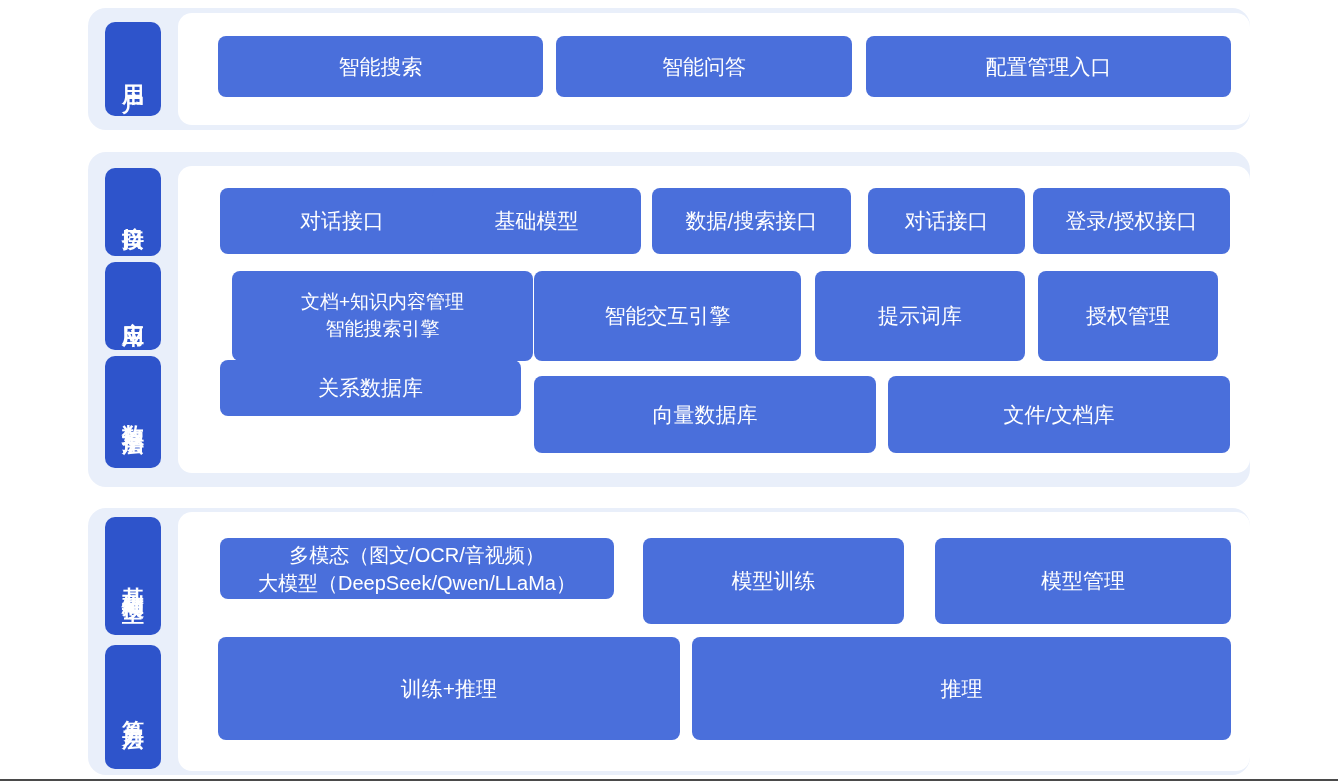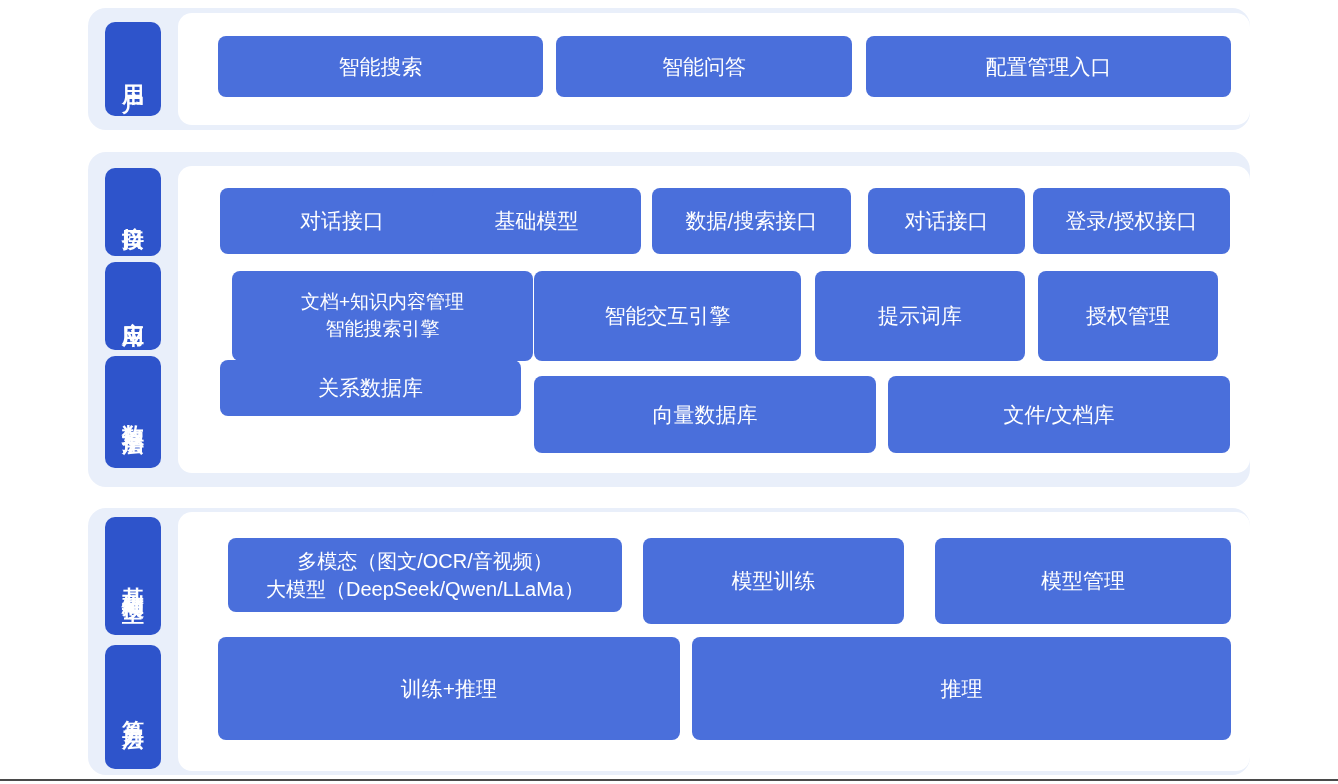--- a/index.html
+++ b/index.html
@@ -88,21 +88,21 @@
 
 <div class="blk" style="left:220px;top:360px;width:301px;height:56px">关系数据库</div>
 <div class="blk" style="left:534px;top:376px;width:342px;height:77px">向量数据库</div>
 <div class="blk" style="left:888px;top:376px;width:342px;height:77px">文件/文档库</div>
 
 <div class="section" style="left:88px;top:508px;width:1162px;height:267px"></div>
 <div class="panel" style="left:178px;top:512px;width:1072px;height:259px"></div>
 <div class="vlabel" style="left:105px;top:517px;width:56px;height:118px">基础模型</div>
 <div class="vlabel" style="left:105px;top:645px;width:56px;height:124px">算力层</div>
 
-<div class="blk blk-md" style="left:228px;top:538px;width:394px;height:74px">多模态（图文/OCR/音视频）
+<div class="blk blk-md" style="left:220px;top:538px;width:394px;height:61px">多模态（图文/OCR/音视频）
 大模型（DeepSeek/Qwen/LLaMa）</div>
 <div class="blk" style="left:643px;top:538px;width:261px;height:86px">模型训练</div>
 <div class="blk" style="left:935px;top:538px;width:296px;height:86px">模型管理</div>
 
 <div class="blk" style="left:218px;top:637px;width:462px;height:103px">训练+推理</div>
 <div class="blk" style="left:692px;top:637px;width:539px;height:103px">推理</div>
 
 <div class="bottom-line"></div>
 
 </body></html>

